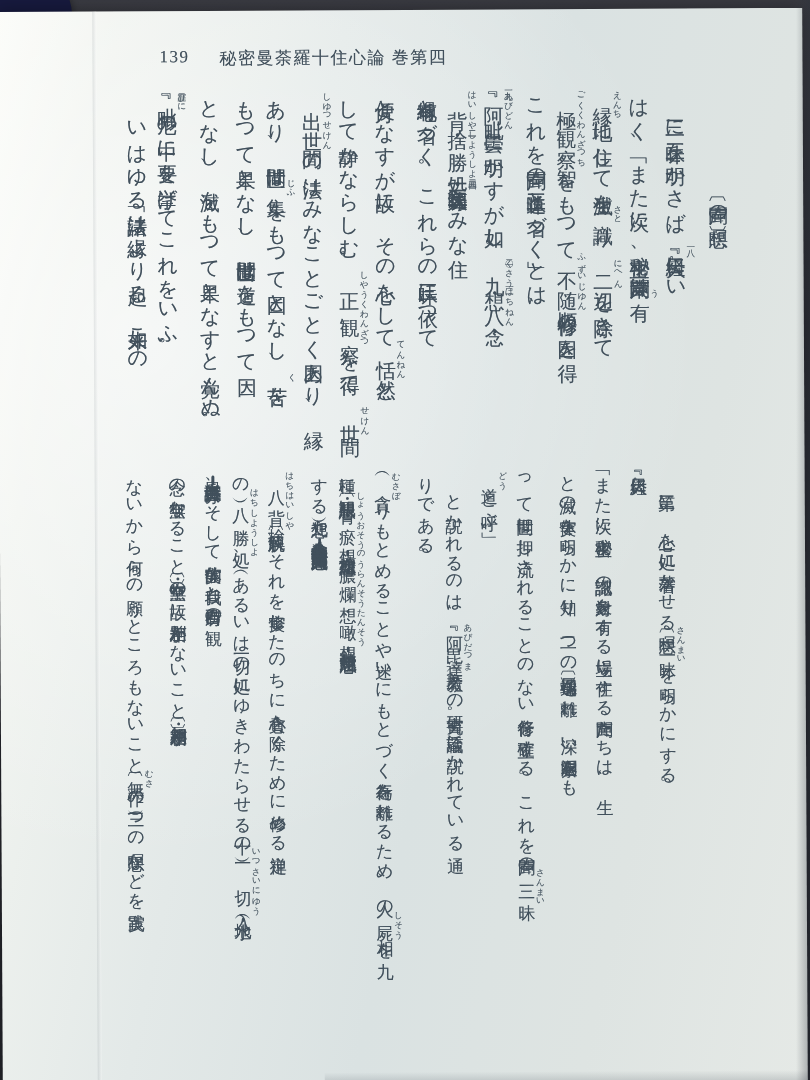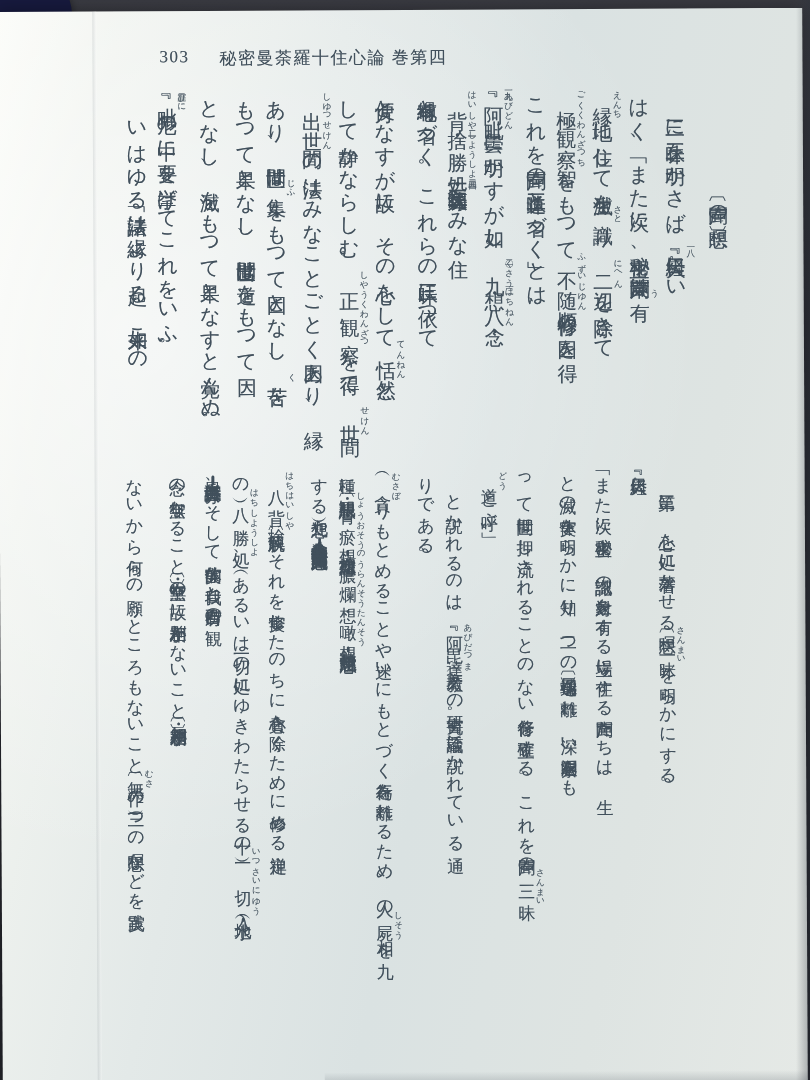--- a/index.html
+++ b/index.html
@@ -61,21 +61,21 @@
 </style>
 </head>
 <body>
 
 <div class="photo">
   <div class="blob"></div>
   <div class="page">
     <div class="crease"></div>
 
     <div class="header">
-      <span>303</span>
+      <span>139</span>
       <span>秘密曼荼羅十住心論 巻第四</span>
     </div>
 
     <div class="v section-heading">〔声聞の瞑想〕</div>
 
     <div class="v block" id="original-block">
         <div class="col">　三に三昧を明かさば、『<ruby>大<rt>一八</rt></ruby>日経』にい</div>
         <div class="col">はく、「また次に、秘密主、声聞衆は<ruby>有<rt>う</rt></ruby></div>
         <div class="col"><ruby>縁地<rt>えんち</rt></ruby>に住して生滅を<ruby>識<rt>さと</rt></ruby>り、<ruby>二辺<rt>にへん</rt></ruby>を除きて</div>
         <div class="col"><ruby>極観察智<rt>ごくくわんざつち</rt></ruby>をもつて<ruby>不随順<rt>ふずいじゆん</rt></ruby>修行の因を得。</div>

